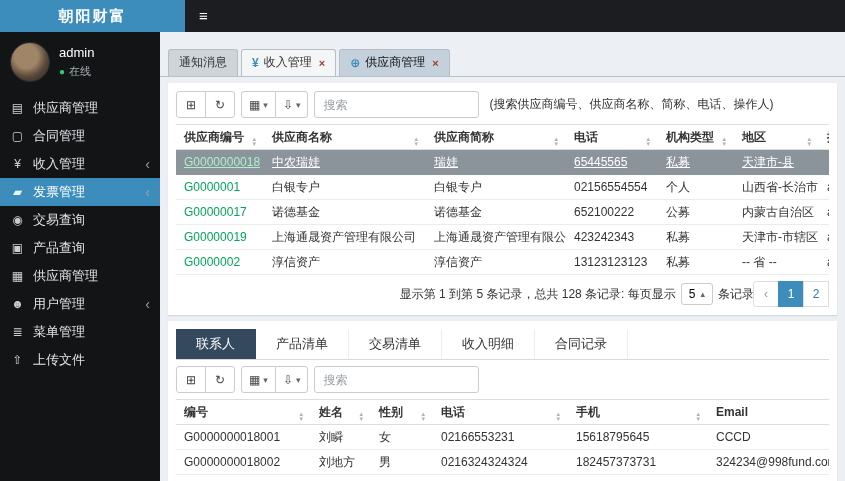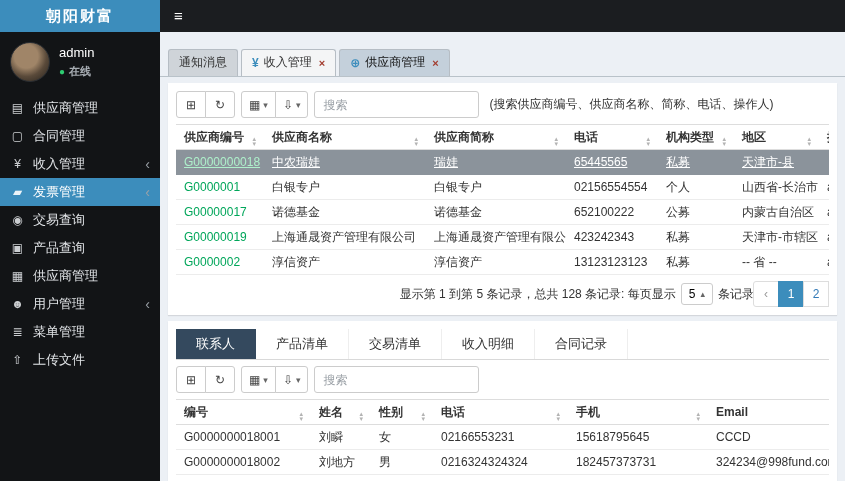--- a/index.html
+++ b/index.html
@@ -4,33 +4,33 @@
 <style>
   * { box-sizing: border-box; margin: 0; padding: 0; }
   html,body { background:#555; }
   .app {
     width: 845px; height: 481px; position: relative; overflow: hidden;
     font-family: "Liberation Sans", "DejaVu Sans", sans-serif;
     background: #ecf0f5; font-size: 12px; color:#333;
   }
   
   .topbar { height: 32px; display: flex; }
-  .logo { width: 160px; background: #3c8dbc; color: #fff; text-align: center;
+  .logo { width: 185px; background: #3c8dbc; color: #fff; text-align: center;
           line-height: 32px; font-size: 15px; font-weight: bold; letter-spacing: 2px; }
   .nav { flex: 1; background: #1b1d20; color: #fff; display: flex; align-items: center; }
   .hamburger { padding: 0 14px; font-size: 15px; cursor: pointer; line-height: 32px; }
   
   .body-row { display: flex; height: 449px; }
   .sidebar { width: 160px; background: #121416; color: #d8dbde; flex: none; }
   .user-panel { display: flex; gap: 9px; padding: 10px 10px 12px 10px; align-items: center; }
   .avatar { width: 40px; height: 40px; border-radius: 50%; flex: none;
             background: radial-gradient(circle at 40% 35%, #a08568 0 35%, #5a4a3a 60%, #23201c 100%);
             border: 1px solid #2c2f33; }
   .user-name { font-size: 13px; color: #fff; margin-bottom: 4px; }
-  .user-status { font-size: 11px; color: #a7adb3; font-weight: bold; }
+  .user-status { font-size: 11px; color: #a7adb3; }
   .status-dot { color: #2ecc71; margin-right: 4px; font-size: 10px; }
   .menu-item { height: 28px; display: flex; align-items: center; gap: 8px;
                padding: 0 10px; font-size: 13px; cursor: pointer; color: #e0e3e6; }
   .menu-item.active { background: #3c8dbc; color: #fff; }
   .menu-icon { width: 15px; text-align: center; font-size: 12px; opacity: .9; }
   .chevron { margin-left: auto; font-size: 14px; color: #9aa1a7; }
   .main { flex: 1; display: flex; flex-direction: column; overflow: hidden; }
   
   .tabs-bar { padding: 17px 8px 0 8px; display: flex; gap: 3px; border-bottom: 1px solid #b9c2c9; }
   .tab { padding: 4px 10px 5px 10px; font-size: 12px; background: #cfd4d9;

